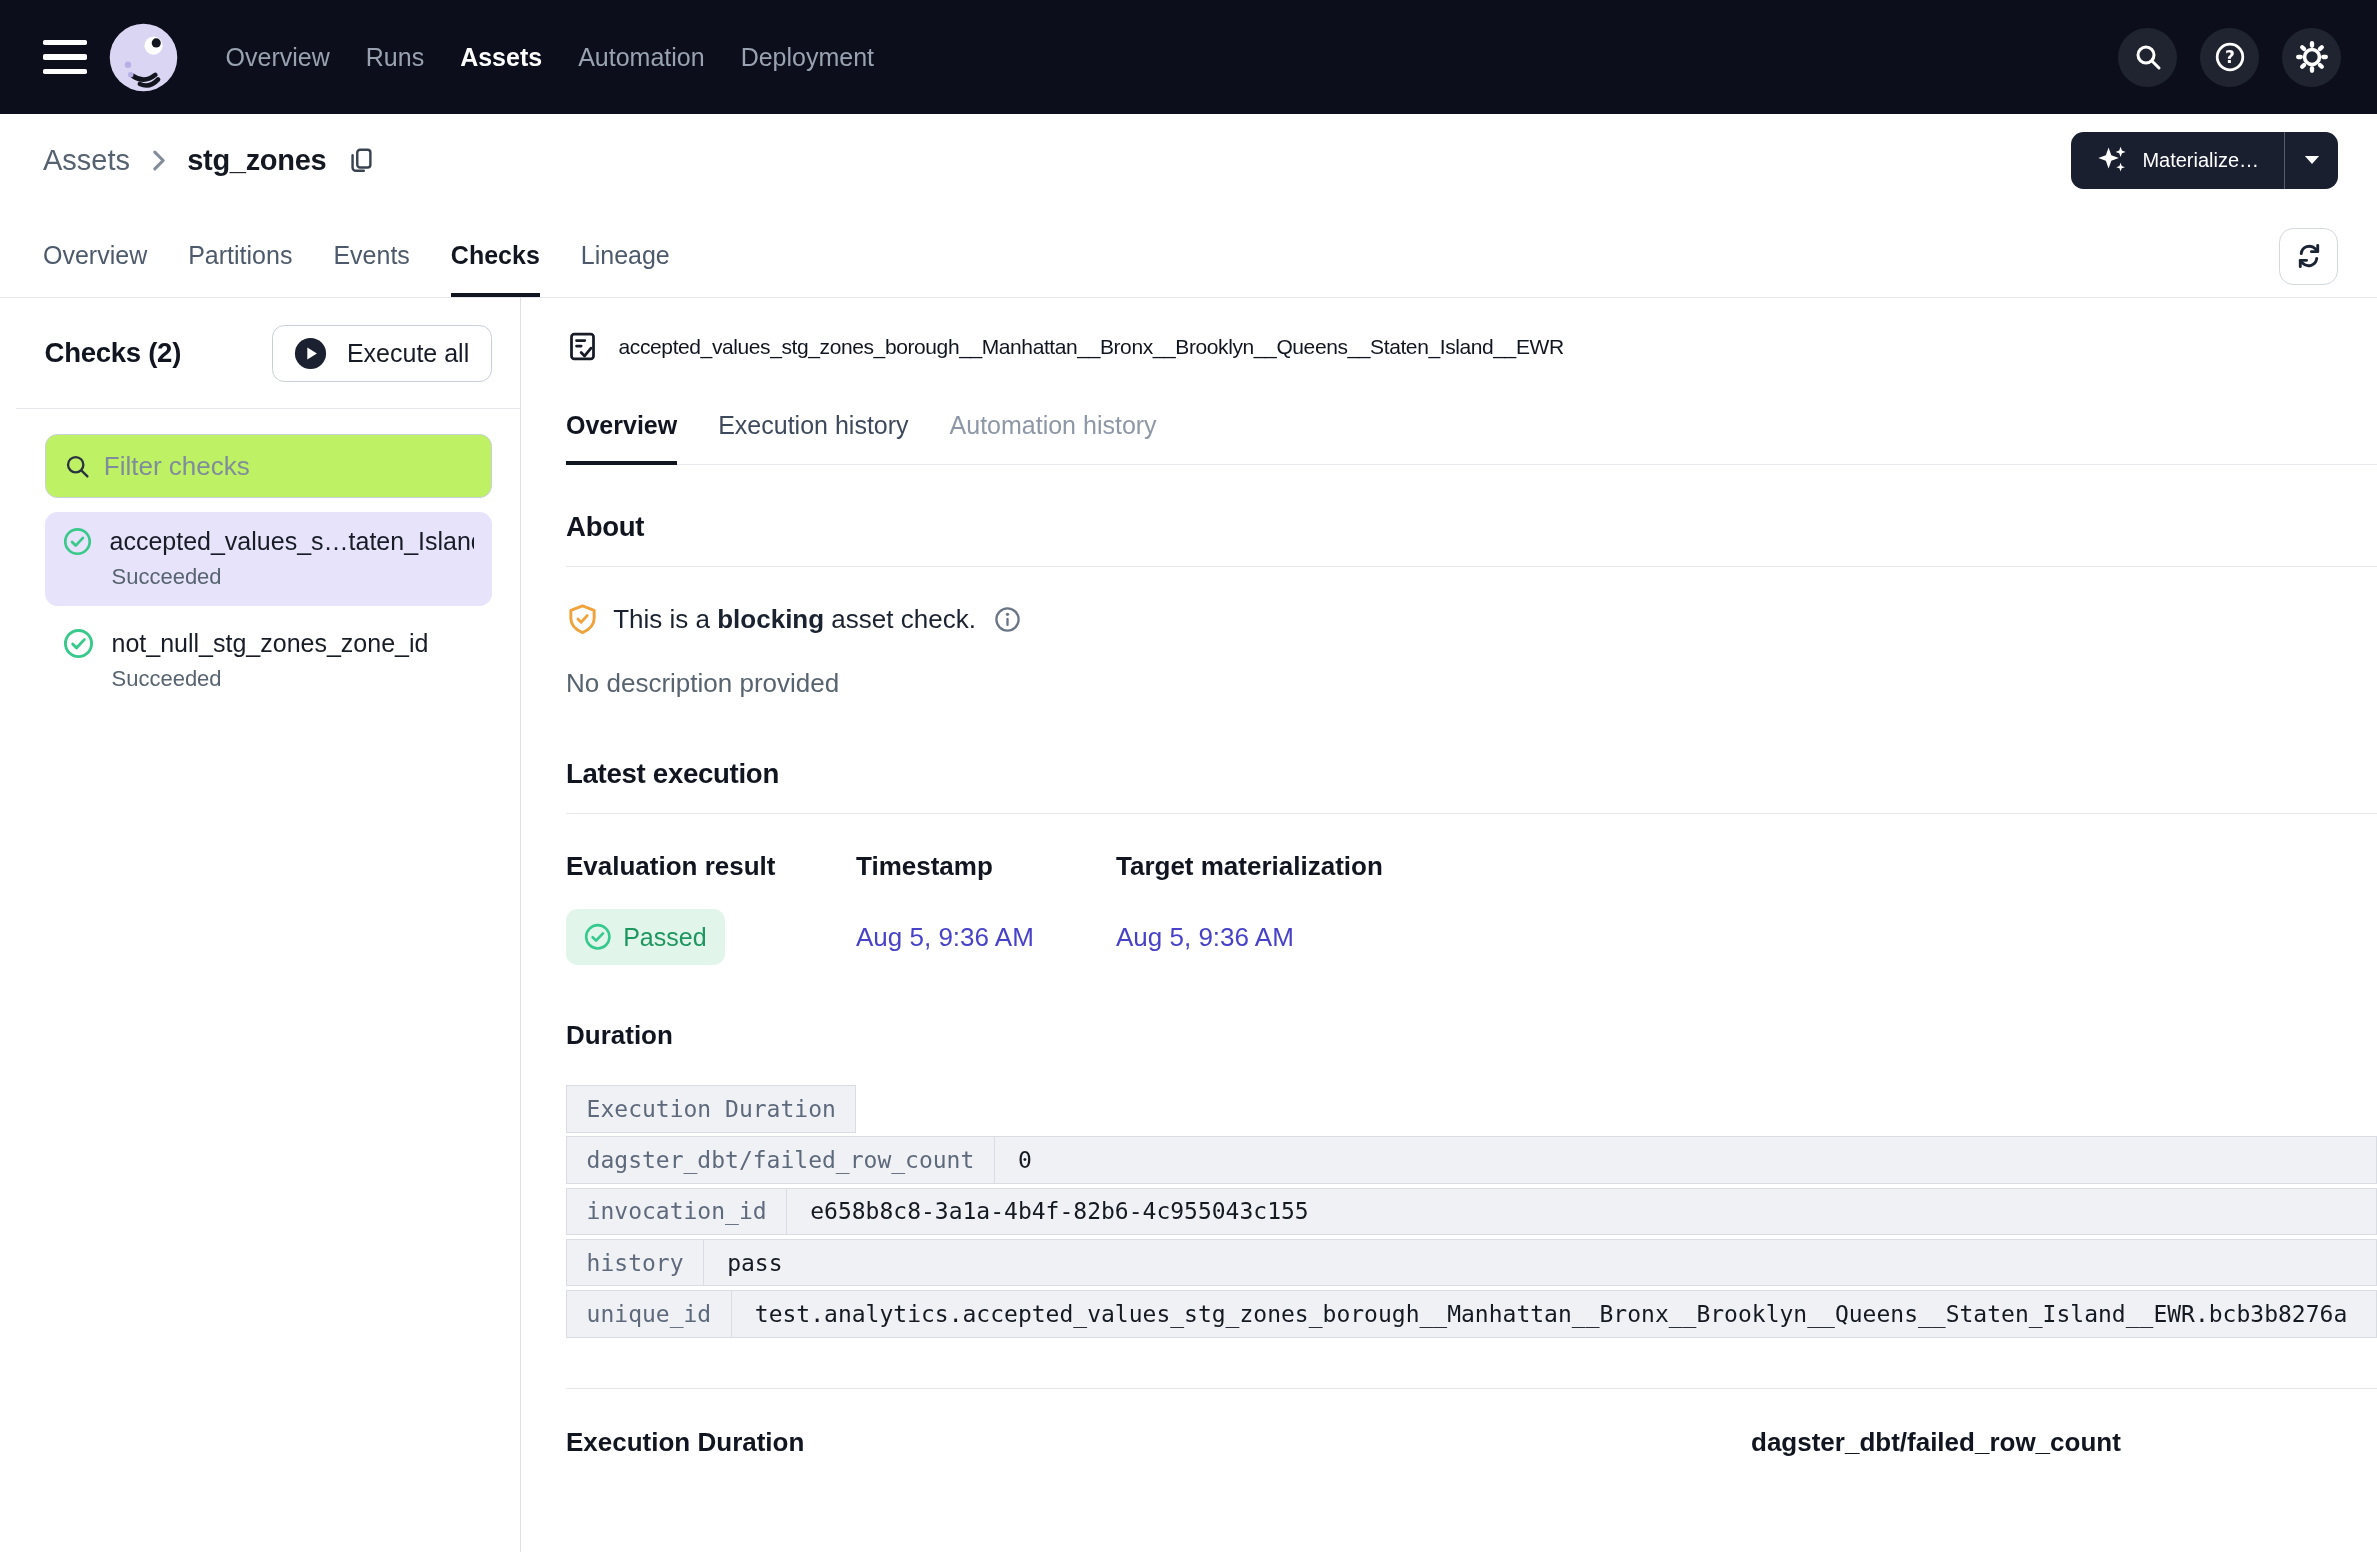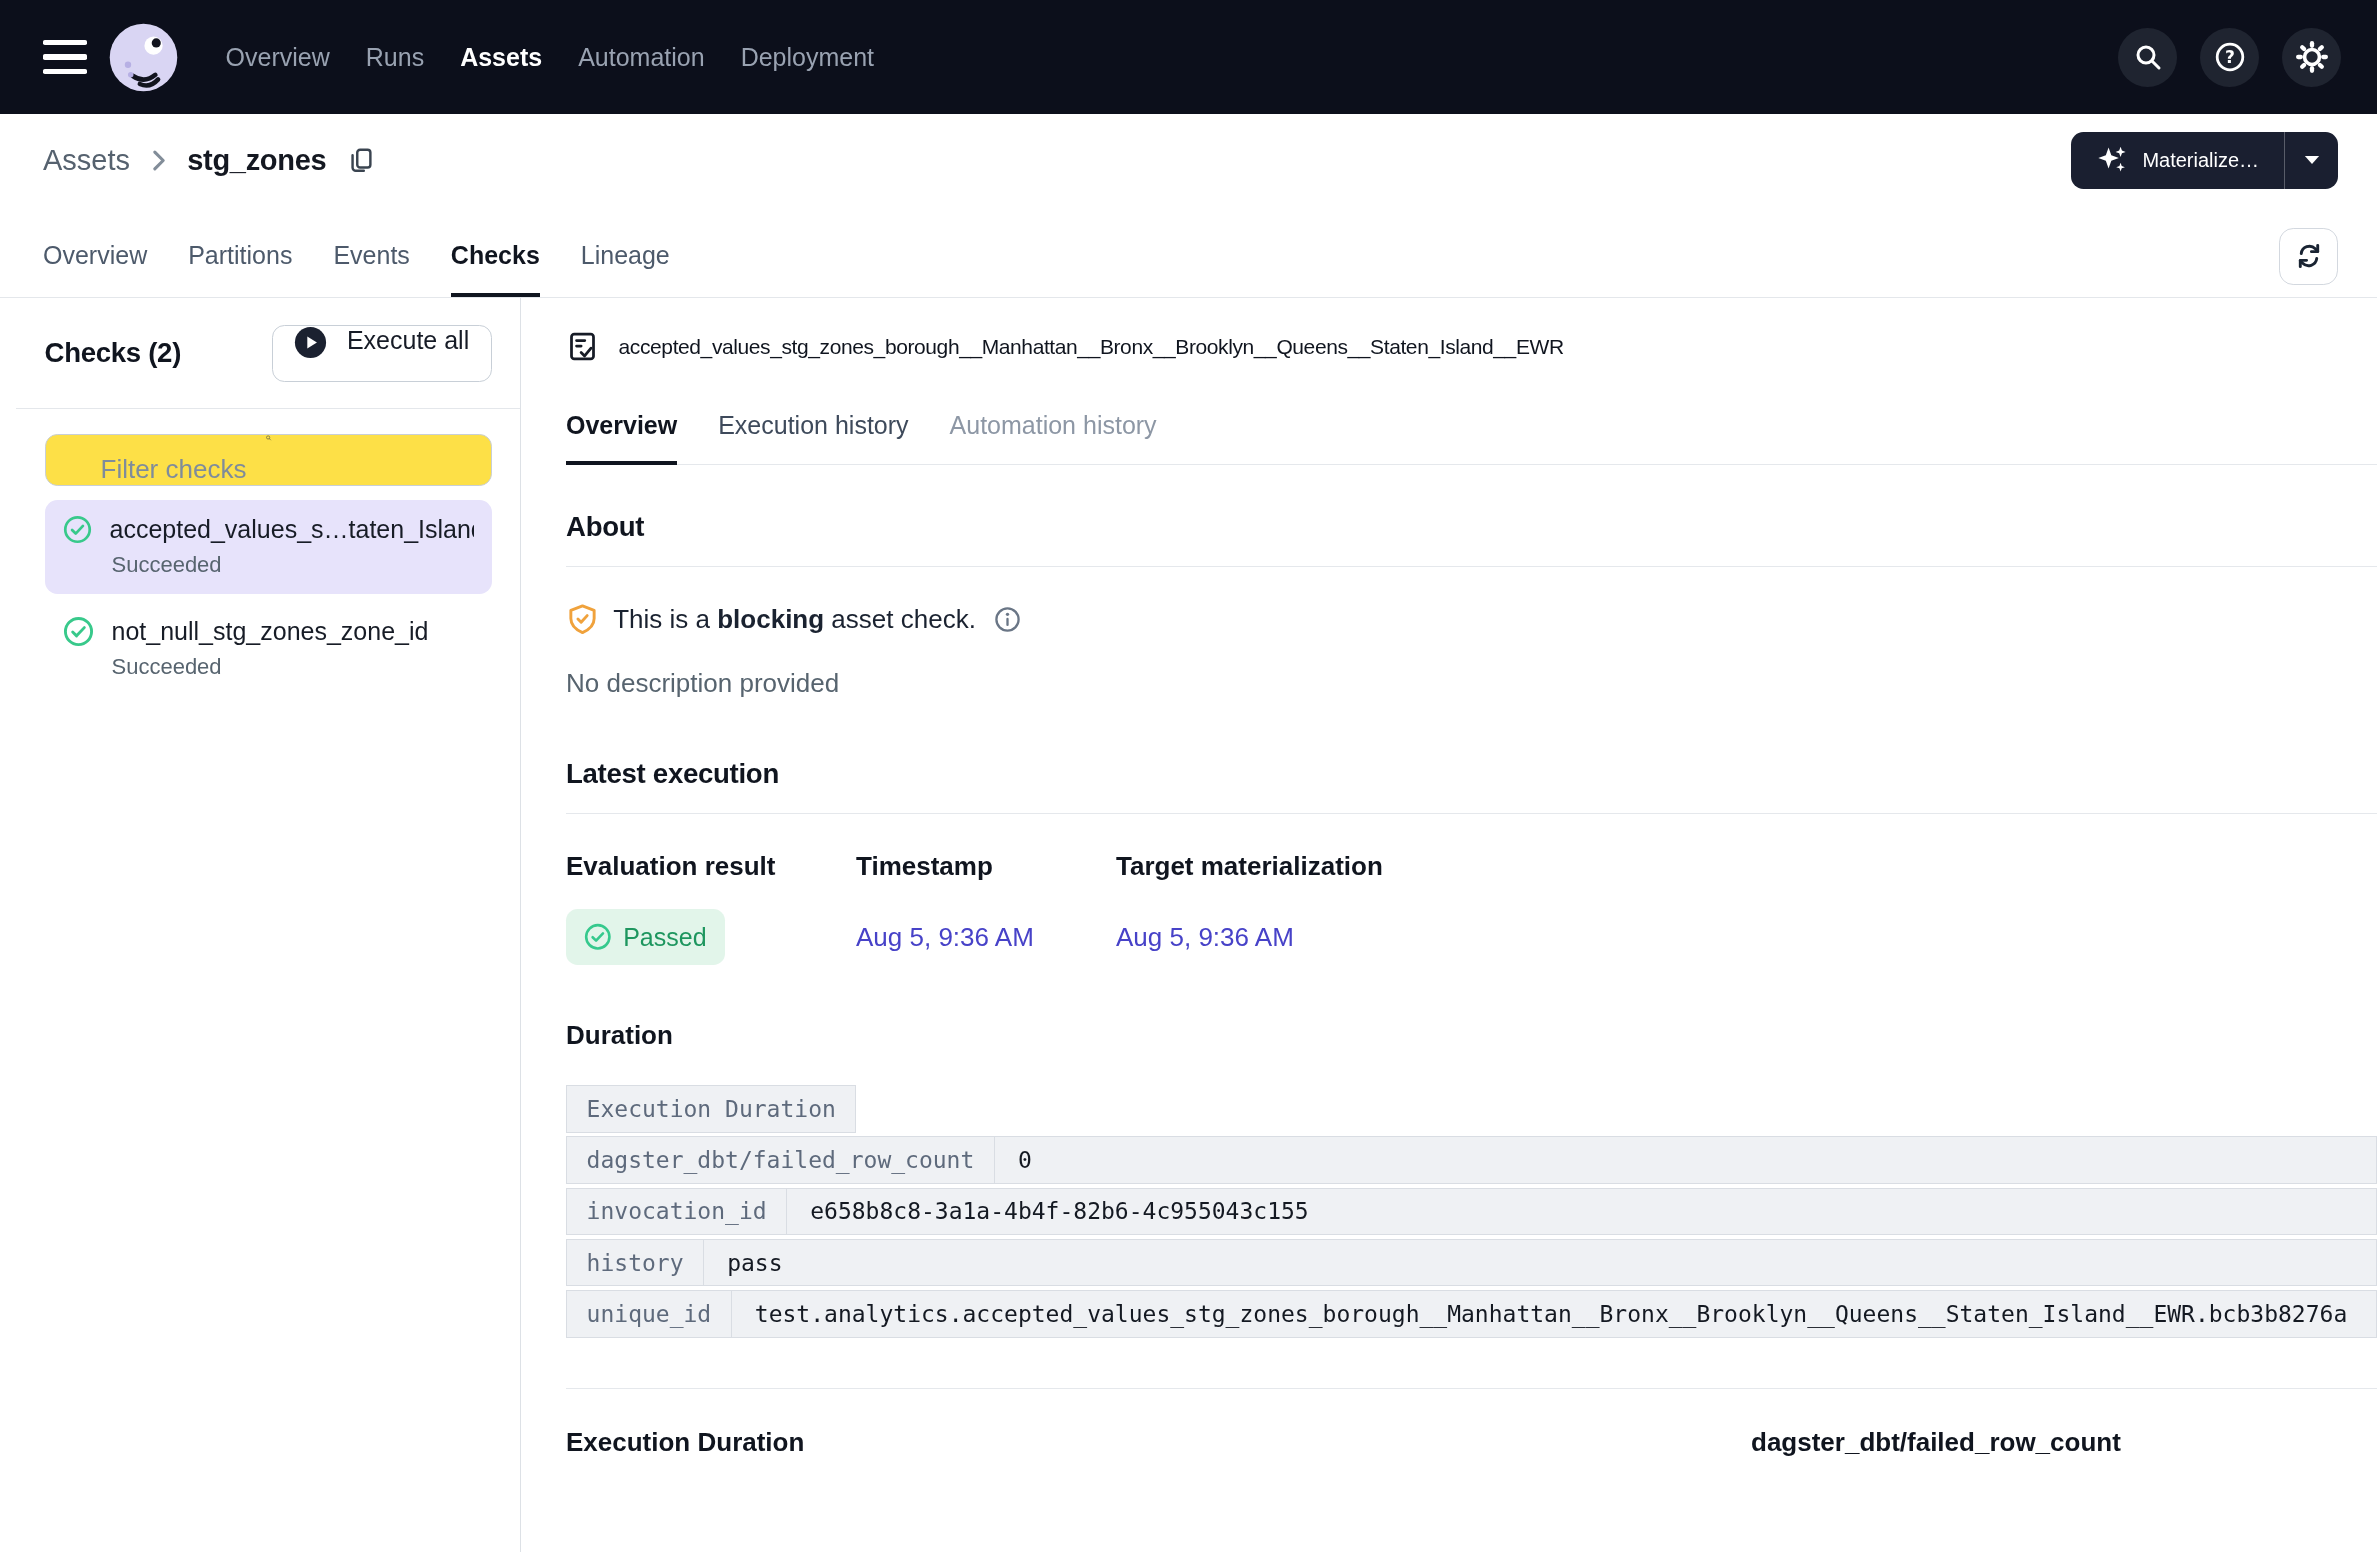--- a/index.html
+++ b/index.html
@@ -34,23 +34,23 @@
   .tabs { display:flex; gap:41px; }
   .tab { font-size:25px; color:#4D5A6B; padding-bottom:23px; border-bottom:4.4px solid transparent; cursor:pointer; }
   .tab.active { color:#10151F; font-weight:700; border-bottom-color:#10151F; }
   .refreshbtn { margin-left:auto; margin-bottom:12.4px; width:59px; height:57px; border:1.8px solid #D3D8DF; border-radius:14.2px; background:#fff; display:flex; align-items:center; justify-content:center; cursor:pointer; }
 
   
   .bodywrap { display:flex; height:1255px; }
   .sidebar { width:521px; border-right:0.9px solid #DDE1E6; display:flex; flex-direction:column;padding-left:16px; }
   .sidebar-head { height:111px; padding:0 28.5px; display:flex; align-items:center; justify-content:space-between; border-bottom:0.9px solid #E4E7EB; }
   .sidebar-title { font-size:27.6px; font-weight:700; color:#10151F; letter-spacing:-0.3px; }
-  .execall { height:57px; border:1.8px solid #C8CFD7; background:#fff; border-radius:12.4px; display:flex; align-items:flex-start; gap:20px; padding:0 21.3px; font-size:25px; color:#161B26; cursor:pointer; }
+  .execall { height:57px; border:1.8px solid #C8CFD7; background:#fff; border-radius:12.4px; display:flex; align-items:center; gap:20px; padding:0 21.3px; font-size:25px; color:#161B26; cursor:pointer; }
   .sidebar-body { padding:25px 28.5px; }
-  .filterbox { height:52px; border:1.8px solid #C8CFD7; border-radius:12.4px; display:flex; align-items:center; gap:13.3px; padding:0 18px; background:#fde047;flex-direction:column; }
+  .filterbox { height:64px; border:1.8px solid #C8CFD7; border-radius:12.4px; display:flex; align-items:center; gap:13.3px; padding:0 18px; background:#bef264; }
   .filterbox input { border:none; outline:none; flex:1; font-size:26px; color:#1A2230; font-family:inherit; background:transparent; }
   .filterbox input::placeholder { color:#7F8C9B; }
   .checklist { margin-top:14.2px; display:flex; flex-direction:column; gap:7.1px; }
   .checkitem { border-radius:12.4px; padding:14.2px 18px; cursor:pointer; }
   .checkitem.selected { background:#E7E3FB; }
   .checkitem-top { display:flex; align-items:center; gap:18px; }
   .checkitem-name { font-size:25px; color:#171C26; white-space:nowrap; overflow:hidden; }
   .checkitem-status { margin:7.1px 0 1.8px 49px; font-size:22px; color:#57646F; }
 
   

